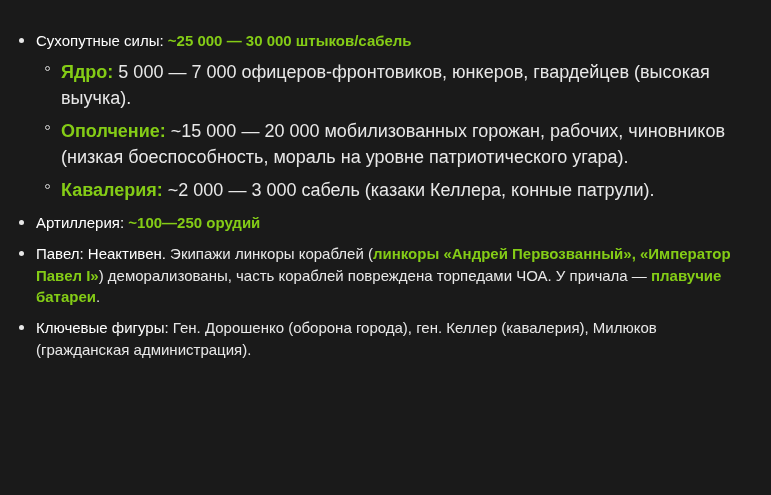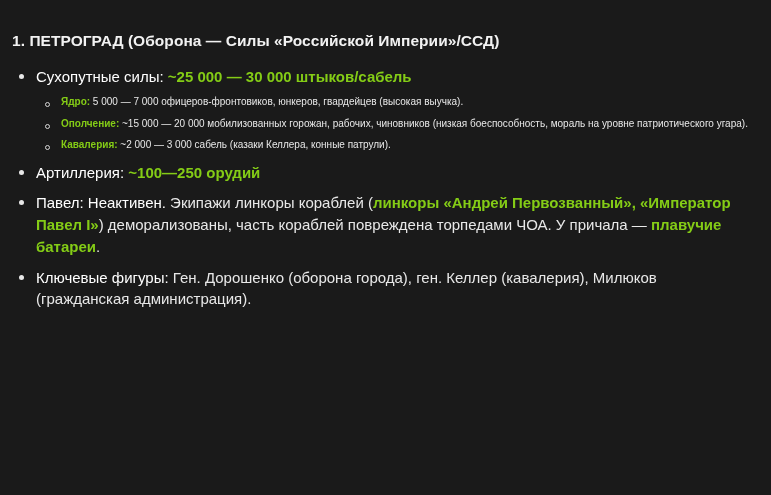--- a/index.html
+++ b/index.html
@@ -53,21 +53,21 @@
   }
   ul.lvl2 {
     list-style: none;
     margin: 7px 0 2px 0;
     padding: 0;
   }
   ul.lvl2 > li {
     position: relative;
     padding-left: 25px;
     margin-bottom: 7px;
-    font-size: 10px;
+    font-size: 18px;
   }
   ul.lvl2 > li::before {
     content: "";
     position: absolute;
     left: 9px;
     top: 7px;
     width: 5px;
     height: 5px;
     border-radius: 50%;
     border: 1px solid #d8d8d8;
@@ -77,21 +77,20 @@
   .b { font-weight: bold; color: #84cc16; }
   .lead { font-weight: normal; color: #ffffff; }
   .t { color: #e8e8e8; }
   li.wide { padding-right: 6px; }
 </style>
 </head>
 <body>
 
 <div class="page">
 
-  <div class="doc-title">1. ПЕТРОГРАД (Оборона — Силы «Российской Империи»/ССД)</div>
 
   <ul class="lvl1">
 
     <li>
       <span class="lead">Сухопутные силы:</span><span class="b"> ~25 000 — 30 000 штыков/сабель</span>
       <ul class="lvl2">
         <li>
           <span class="b">Ядро:</span><span class="t"> 5 000 — 7 000 офицеров-фронтовиков, юнкеров, гвардейцев (высокая выучка).</span>
         </li>
         <li>

